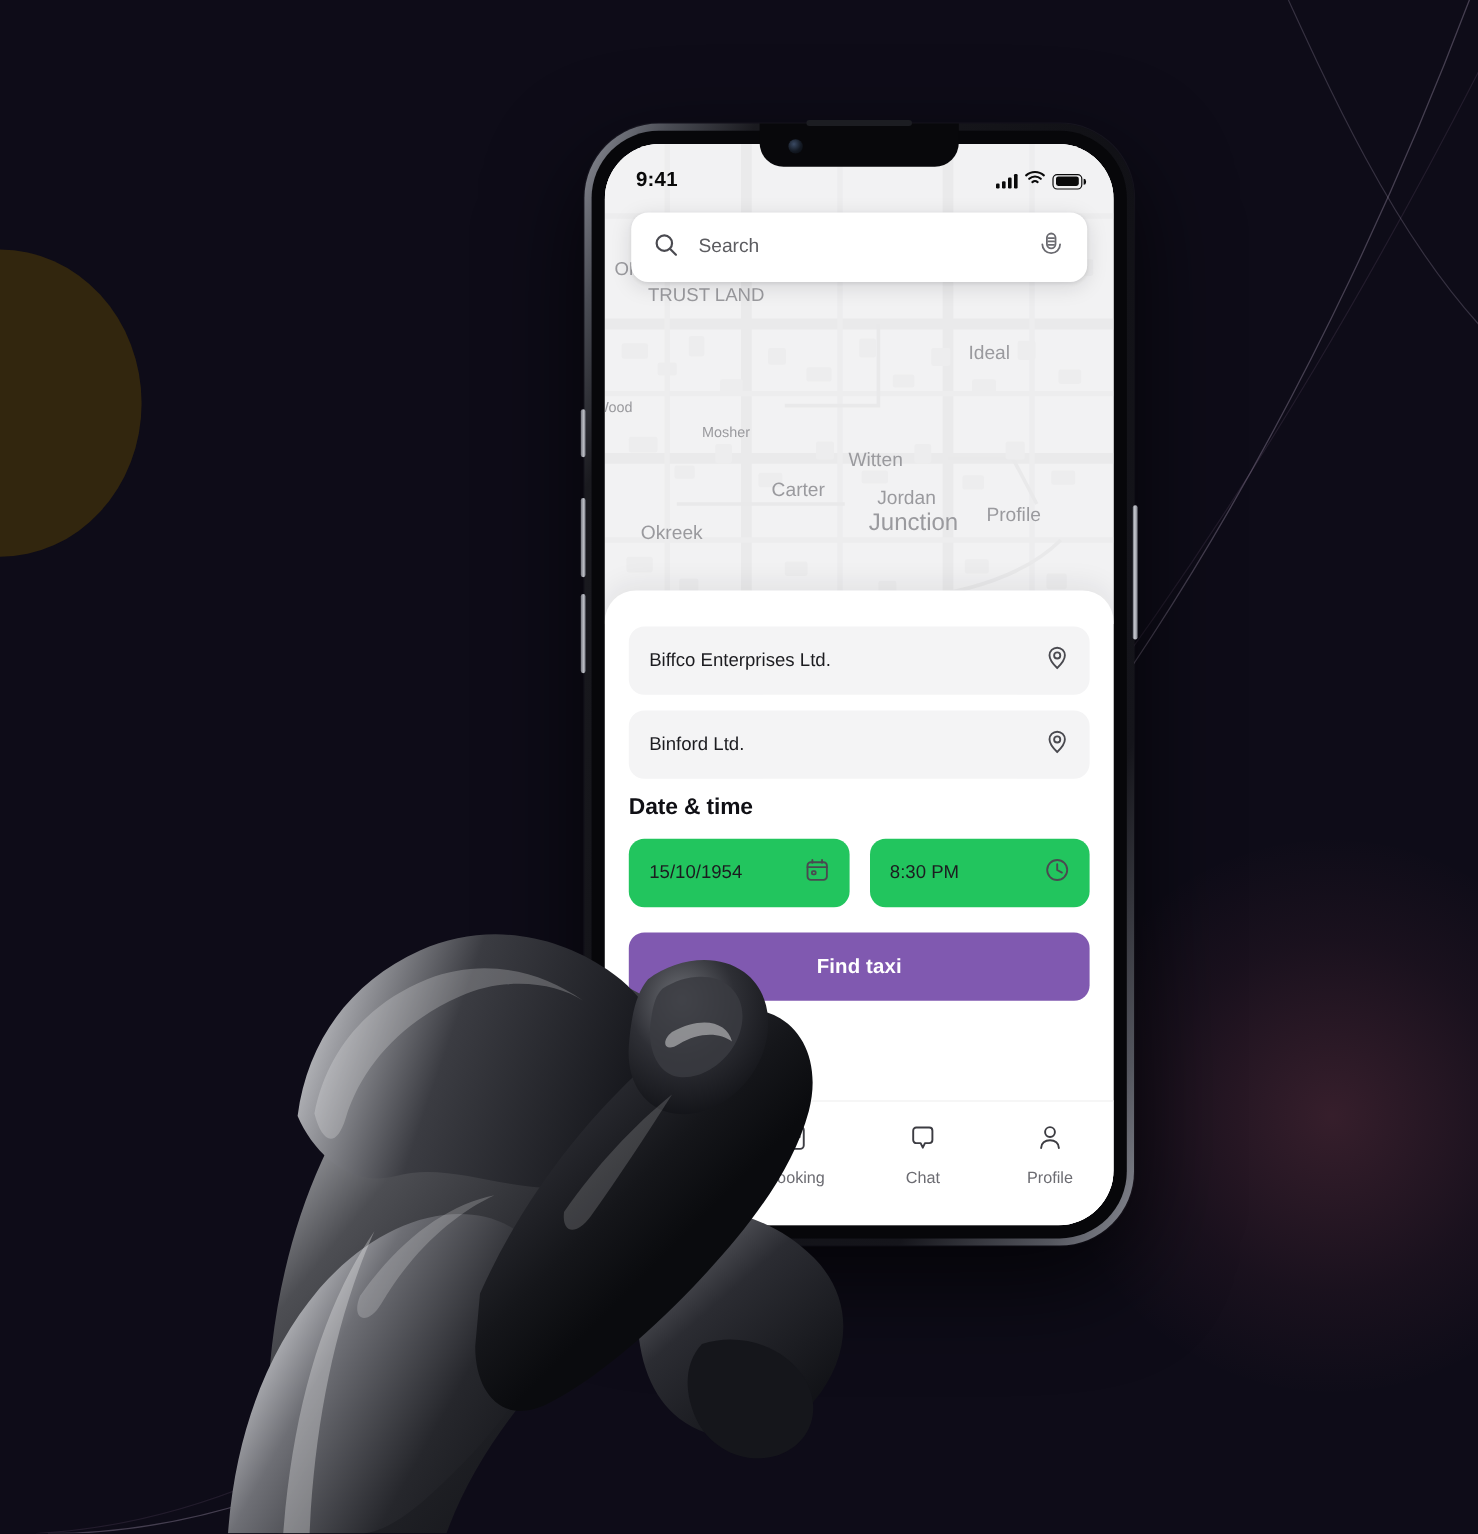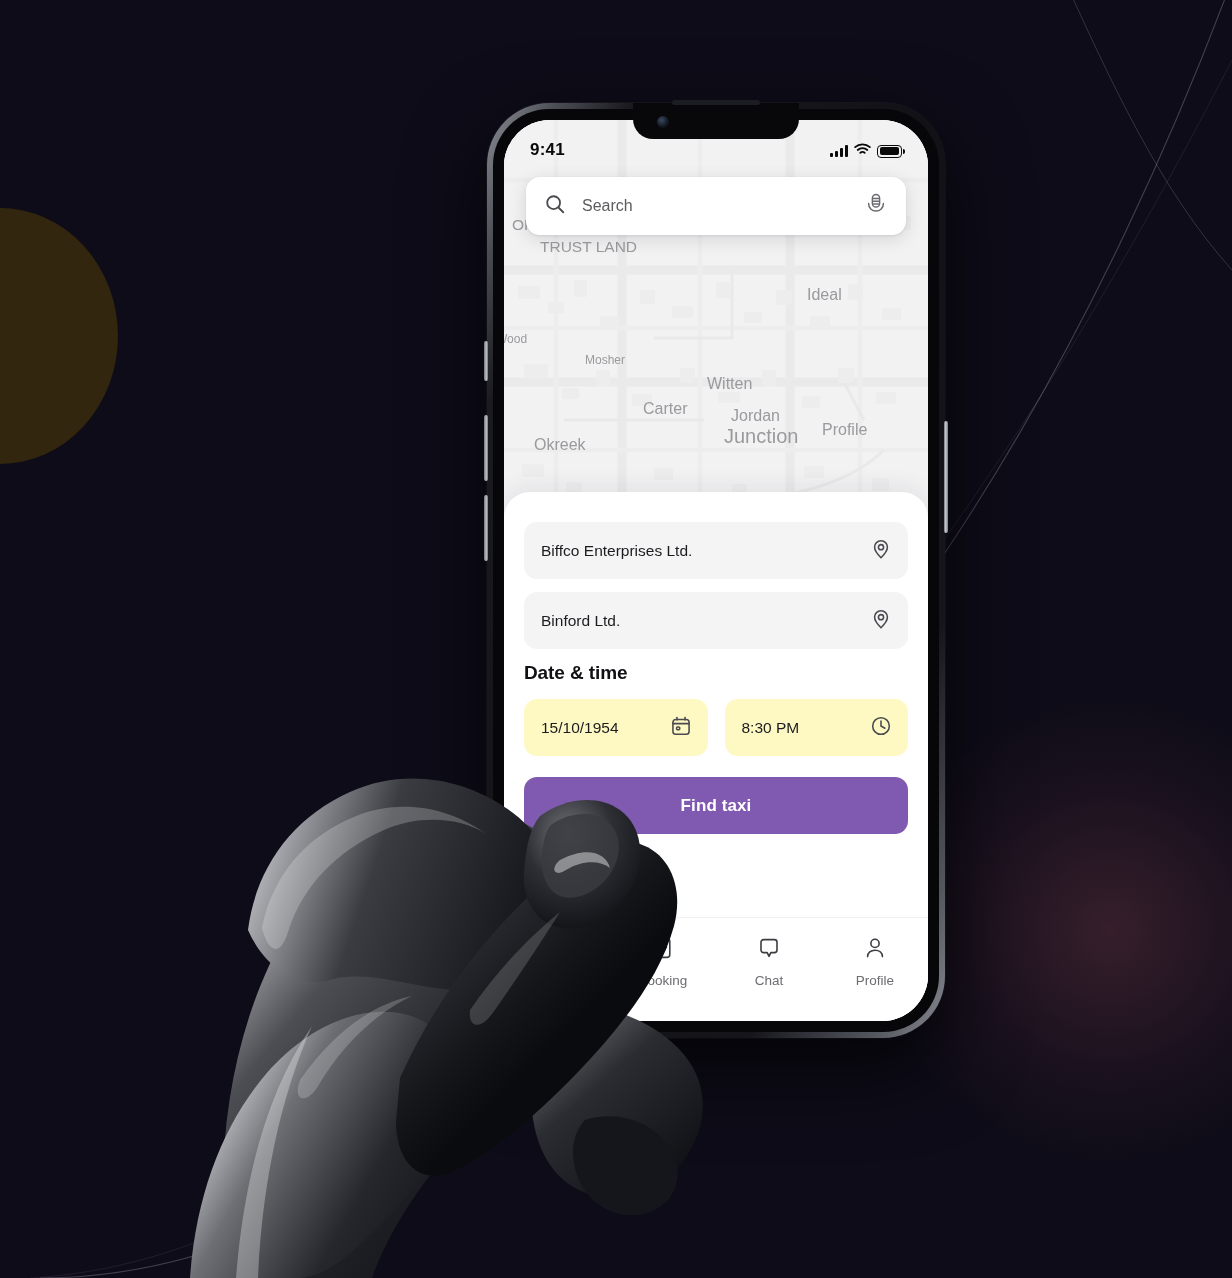--- a/index.html
+++ b/index.html
@@ -147,21 +147,21 @@
   .field {
     height:57px; background:#F4F4F5; border-radius:13px;
     display:flex; align-items:center; padding:0 16px 0 17px;
     margin-bottom:13px;
   }
   .field-text { flex:1; font-size:15.5px; color:#1C1C20; }
 
   .dt-section { }
   .dt-row { display:flex; gap:17px; }
   .dt-field {
-    flex:1; height:57px; background:#fef9c3; border-radius:13px;
+    flex:1; height:57px; background:#22c55e; border-radius:13px;
     display:flex; align-items:center; padding:0 16px 0 17px;
   }
   .dt-text { flex:1; font-size:15.5px; color:#1C1C20; }
 
   .find-btn {
     margin-top:21px;
     height:57px; border-radius:13px;
     background:#8059B0;
     display:flex; align-items:center; justify-content:center;
     color:#fff; font-size:17px; font-weight:bold;

